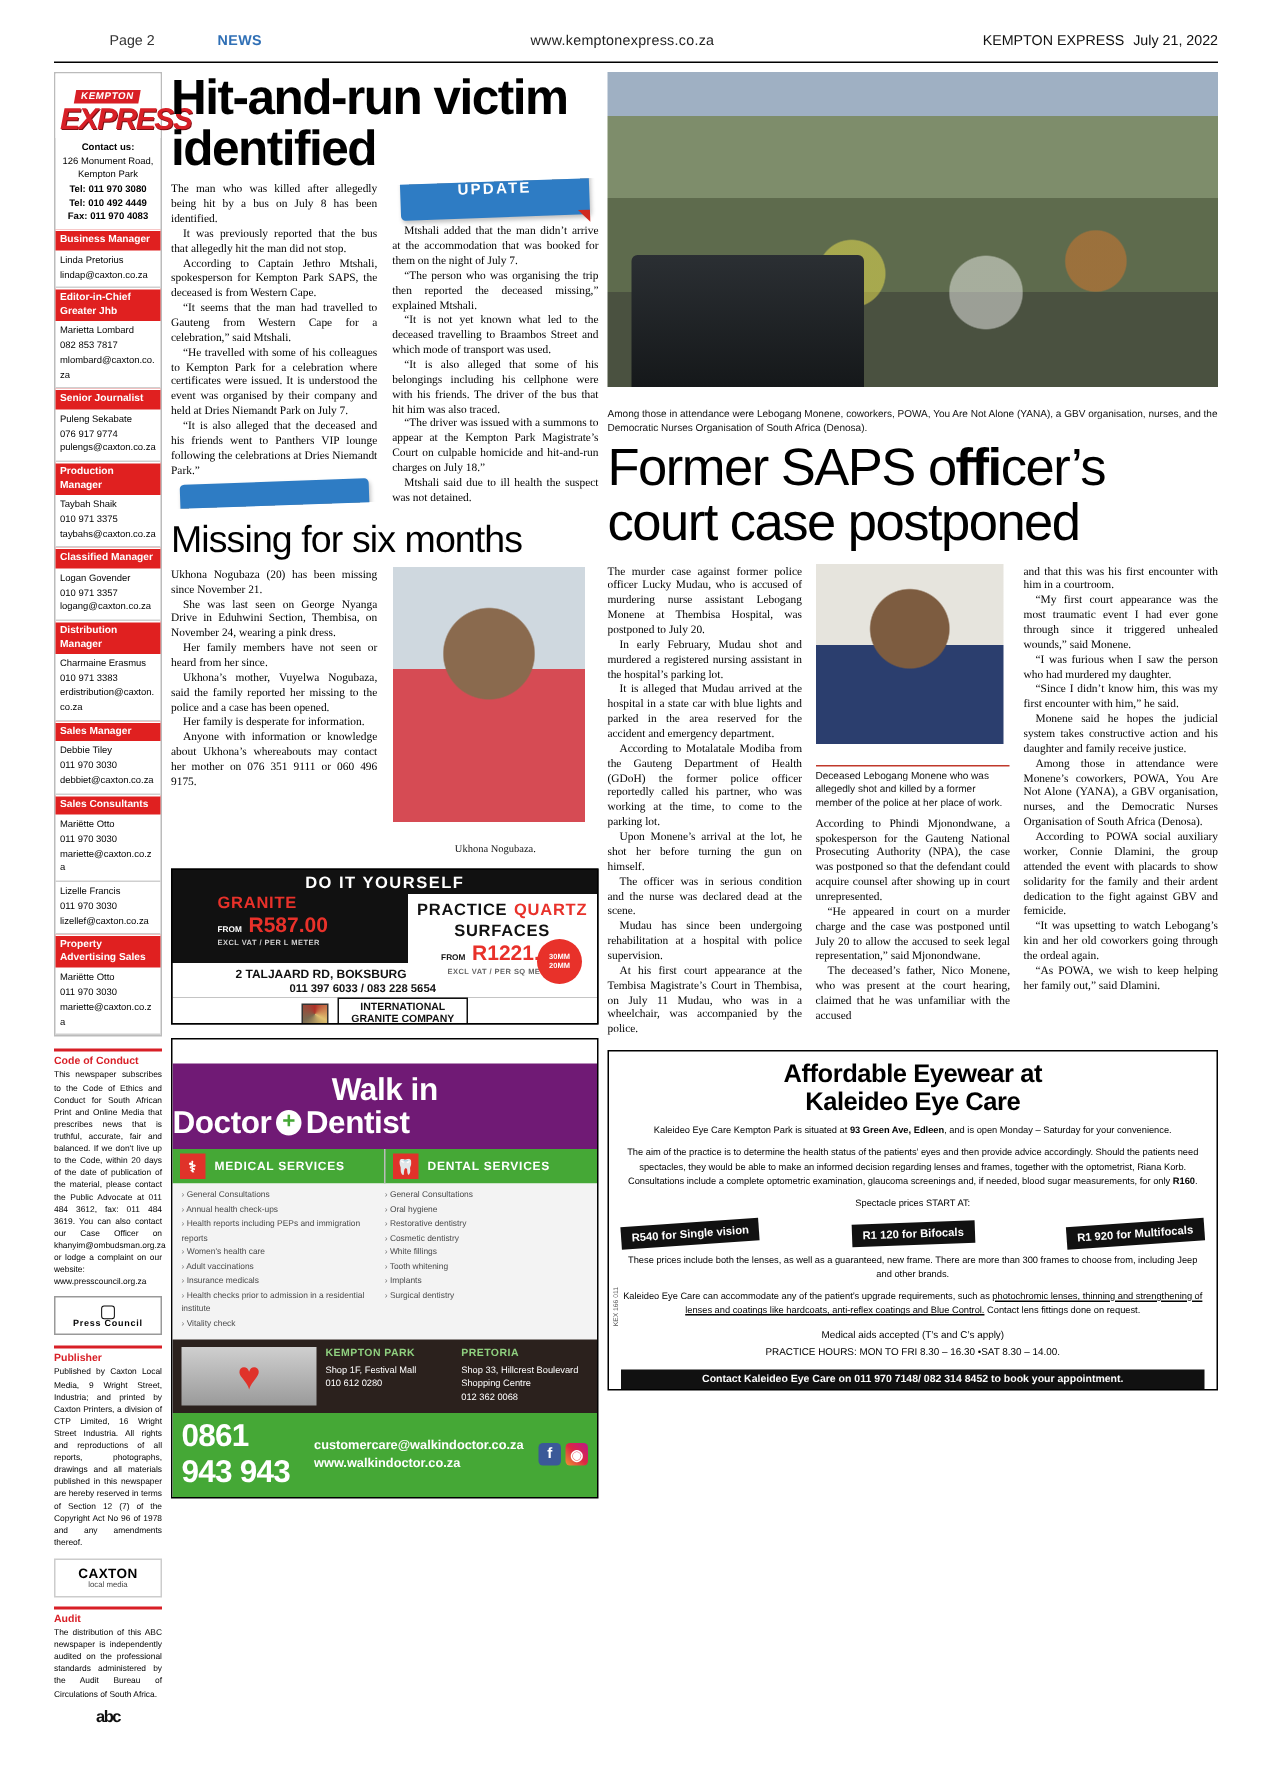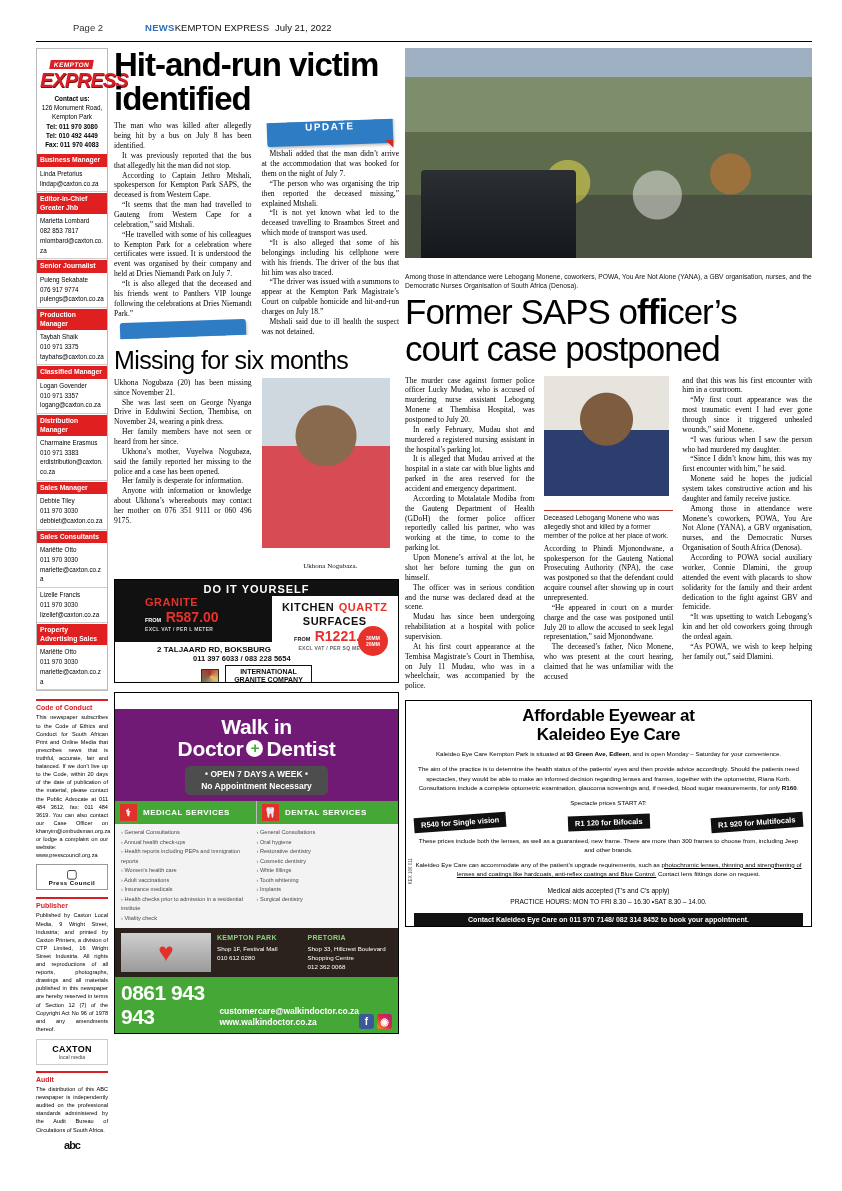--- a/index.html
+++ b/index.html
@@ -145,42 +145,42 @@
   .g-web { background:#fff; color:#111; font-weight:bold; font-size:6.8px;
            text-align:center; padding:2px 0; letter-spacing:.2px; }
   .g-badge { position:absolute; right:10px; bottom:26px; width:30px; height:30px;
     border-radius:50%; background:#e8312a; color:#fff; font-size:5px; font-weight:bold;
     display:flex; flex-direction:column; align-items:center; justify-content:center; }
 
   .walkin { margin-top:9px; }
   .w-top { background:#701a75; color:#fff; text-align:center; padding:7px 0 6px;margin-top:16px; }
   .w-t1 { font-size:21px; font-weight:bold; letter-spacing:-.3px; line-height:1; }
   .w-t2 { font-size:21px; font-weight:bold; letter-spacing:-.3px; line-height:1.1;
-          display:flex; align-items:center; justify-content:center; gap:3px; }
+          display:flex; align-items:center; justify-content:flex-start; gap:3px; }
   .w-cross { width:17px; height:17px; border-radius:50%; background:#fff; color:#45a836;
              font-size:15px; line-height:16px; display:inline-block; }
   .w-pill { display:inline-block; margin-top:6px; background:#4d4d4d; color:#fff;
     border-radius:5px; padding:3px 16px; font-size:8.5px; font-weight:bold; line-height:1.35; }
   .w-bars { display:flex; background:#45a836; color:#fff; }
   .w-bar { flex:1; display:flex; align-items:center; gap:6px; padding:3px 5px;
            font-size:8px; font-weight:bold; letter-spacing:.5px; }
   .w-ico { width:17px; height:17px; background:#e0322a; color:#fff; font-size:10px;
            display:flex; align-items:center; justify-content:center; }
   .w-lists { display:flex; background:#f3f3f3; padding:4px 6px 5px; }
   .w-lists ul { margin:0; padding:0; list-style:none; flex:1; }
   .w-lists li { font-size:5.6px; color:#4a4a4a; line-height:1.7; }
   .w-lists li::before { content:"›  "; color:#777; }
   .w-addr { display:flex; background:#2b211d; color:#fff; padding:5px 6px; gap:6px; }
   .w-heart { width:90px; background:linear-gradient(180deg,#cfcfcf,#9a9a9a); position:relative; }
   .w-heart::after{ content:"♥"; position:absolute; inset:0; color:#e0322a; font-size:26px;
     display:flex; align-items:center; justify-content:center; }
   .w-br { flex:1; font-size:6.2px; line-height:1.5; }
   .w-br .city { color:#8fd07f; font-weight:bold; font-size:7px; letter-spacing:.3px; }
-  .w-foot { background:#45a836; color:#fff; display:flex; align-items:flex-end;
-            padding:4px 6px; gap:0; }
+  .w-foot { background:#45a836; color:#fff; display:flex; align-items:center;
+            padding:4px 6px; gap:10px; }
   .w-tel { font-size:21px; font-weight:bold; letter-spacing:-.5px; }
   .w-mail { font-size:8.5px; font-weight:bold; line-height:1.35; flex:1; }
   .w-soc { display:flex; gap:3px; }
   .w-s { width:15px; height:15px; border-radius:3px; background:#3b5998; color:#fff;
          font-size:10px; font-weight:bold; display:flex; align-items:center;
          justify-content:center; }
   .w-s.ig { background:linear-gradient(45deg,#f09433,#dc2743,#bc1888); }
 
   .eyead { margin-top:9px; padding:6px 8px 0; }
   .e-h { text-align:center; font-size:17px; font-weight:bold; line-height:1.1;
@@ -202,20 +202,21 @@
   .divider-v { border-left:1px solid #bbb; }
 </style>
 </head>
 <body>
 
 <div class="page">
 
   <div class="topbar">
     <span class="pg">Page 2</span>
     <span class="sec">NEWS</span>
+    <span class="url">www.kemptonexpress.co.za</span>
     <span class="pub">KEMPTON EXPRESS</span>
     <span class="pub" style="margin-left:6px;">July 21, 2022</span>
   </div>
   <div class="rule"></div>
 
   <div class="grid">
 
     <div class="col-left">
 
       <div class="staffbox">
@@ -372,21 +373,21 @@
       <div class="ad granite">
         <div class="g-diy">DO IT YOURSELF</div>
         <div class="g-split">
           <div class="g-l">
             <div class="g-title">GRANITE</div>
             <div><span class="g-from">FROM</span>
                  <span class="g-price">R587.00</span></div>
             <div class="g-excl">EXCL VAT / PER L METER</div>
           </div>
           <div class="g-r">
-            <div><span class="g-title" style="color:#111">KITCHEN</span>
+            <div><span class="g-title" style="color:#111">PRACTICE</span>
                  <span class="g-title">QUARTZ</span></div>
             <div class="g-title" style="color:#111">SURFACES</div>
             <div><span class="g-from">FROM</span>
                  <span class="g-price">R1221.60</span></div>
             <div class="g-excl">EXCL VAT / PER SQ METER</div>
           </div>
         </div>
         <div class="g-addr">
           <div>2 TALJAARD RD, BOKSBURG</div>
           <div class="g-phone">011 397 6033 /  083 228 5654</div>
@@ -405,24 +406,20 @@
         <div class="g-web">www.internationalgranitecompany.com  •  igcjhb@swissmail.co.za</div>
       </div>
 
       <div class="ad walkin">
         <div class="w-top">
           <div class="w-t1">Walk in</div>
           <div class="w-t2">
             <span>Doctor</span>
             <span class="w-cross">+</span>
             <span>Dentist</span>
-          </div>
-          <div class="w-pill">
-            <div>• OPEN 7 DAYS A WEEK •</div>
-            <div>No Appointment Necessary</div>
           </div>
         </div>
         <div class="w-bars">
           <div class="w-bar">
             <span class="w-ico">⚕</span>
             <span>MEDICAL SERVICES</span>
           </div>
           <div class="w-bar divider-v">
             <span class="w-ico">🦷</span>
             <span>DENTAL SERVICES</span>

